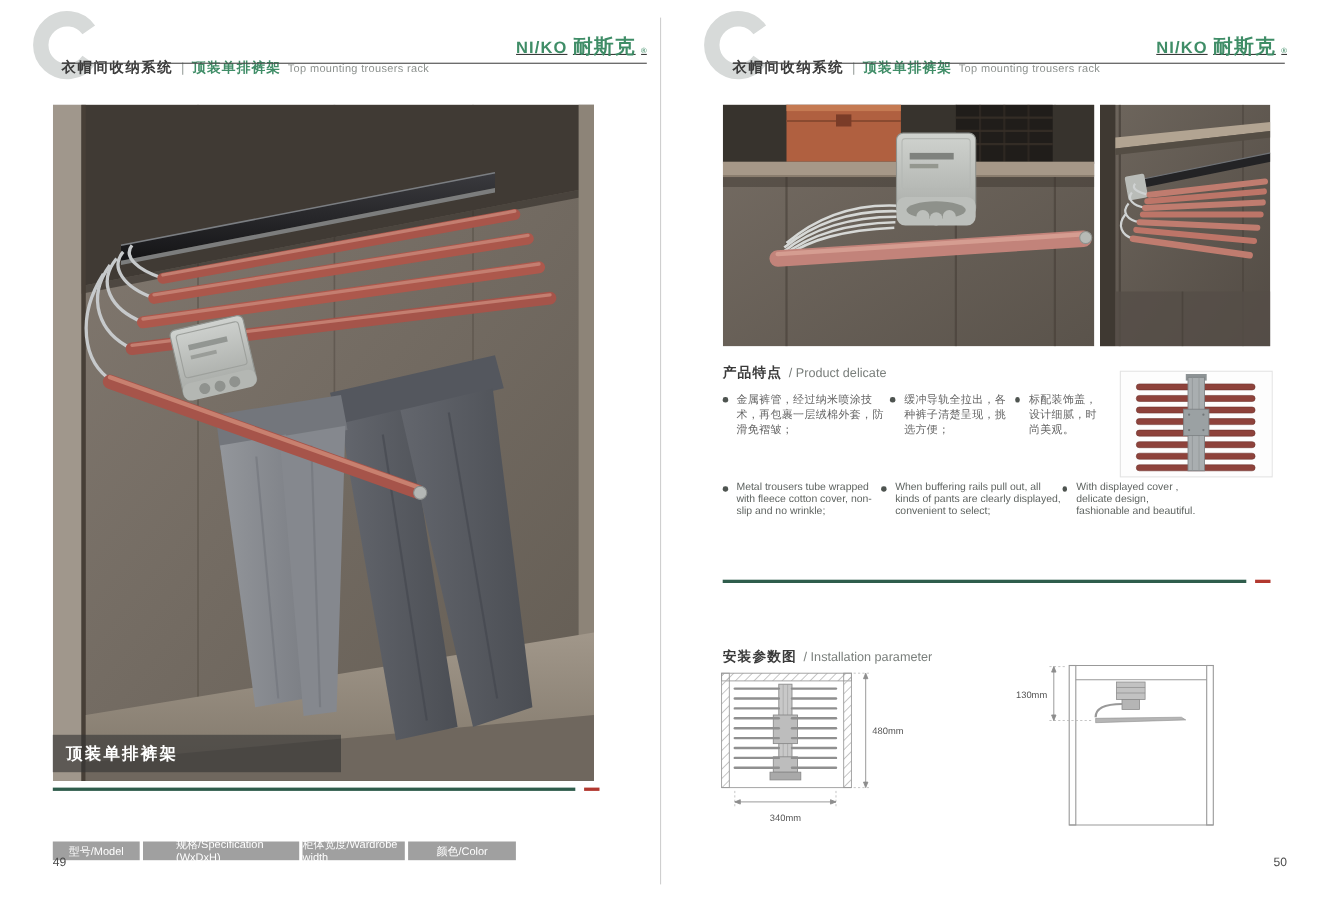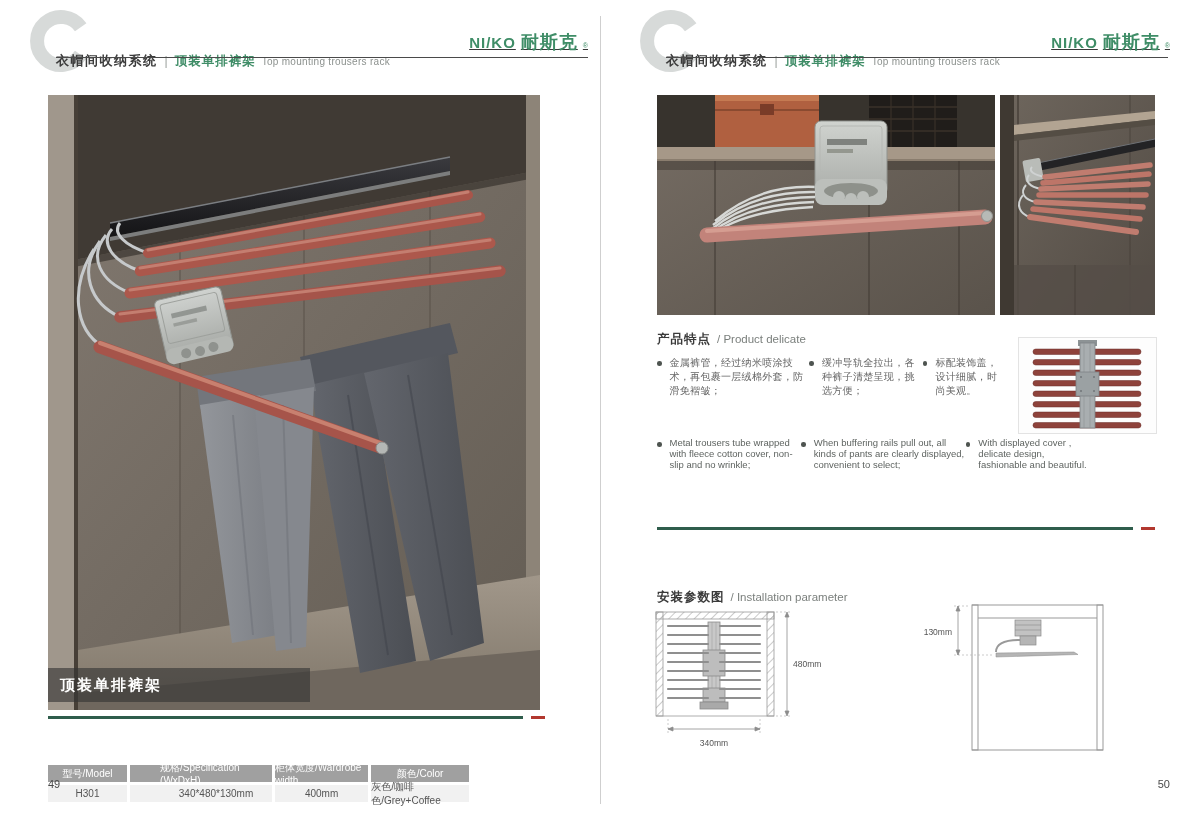--- a/index.html
+++ b/index.html
@@ -189,26 +189,20 @@
   <div class="gap"></div>
   <div class="red"></div>
 </div>
 
 <div class="abs spec-table" style="left:48px;top:765px;width:421px;">
   <div class="spec-row">
     <div class="spec-cell spec-head w1">型号/Model</div>
     <div class="spec-cell spec-head w2">规格/Specification (WxDxH)</div>
     <div class="spec-cell spec-head w3">柜体宽度/Wardrobe width</div>
     <div class="spec-cell spec-head w4">颜色/Color</div>
-  </div>
-  <div class="spec-row">
-    <div class="spec-cell spec-val w1">H301</div>
-    <div class="spec-cell spec-val w2">340*480*130mm</div>
-    <div class="spec-cell spec-val w3">400mm</div>
-    <div class="spec-cell spec-val w4">灰色/咖啡色/Grey+Coffee</div>
   </div>
 </div>
 
 <div class="abs pagenum" style="left:48px;top:778px;">49</div>
 
 <div class="abs" style="left:636px;top:6px;">
   <svg class="c-mark" viewBox="0 0 70 70">
     <path d="M54.7 21.2 A24 24 0 1 0 54.7 48.8" fill="none" stroke="#d7dad9" stroke-width="14"></path>
   </svg>
 </div>

